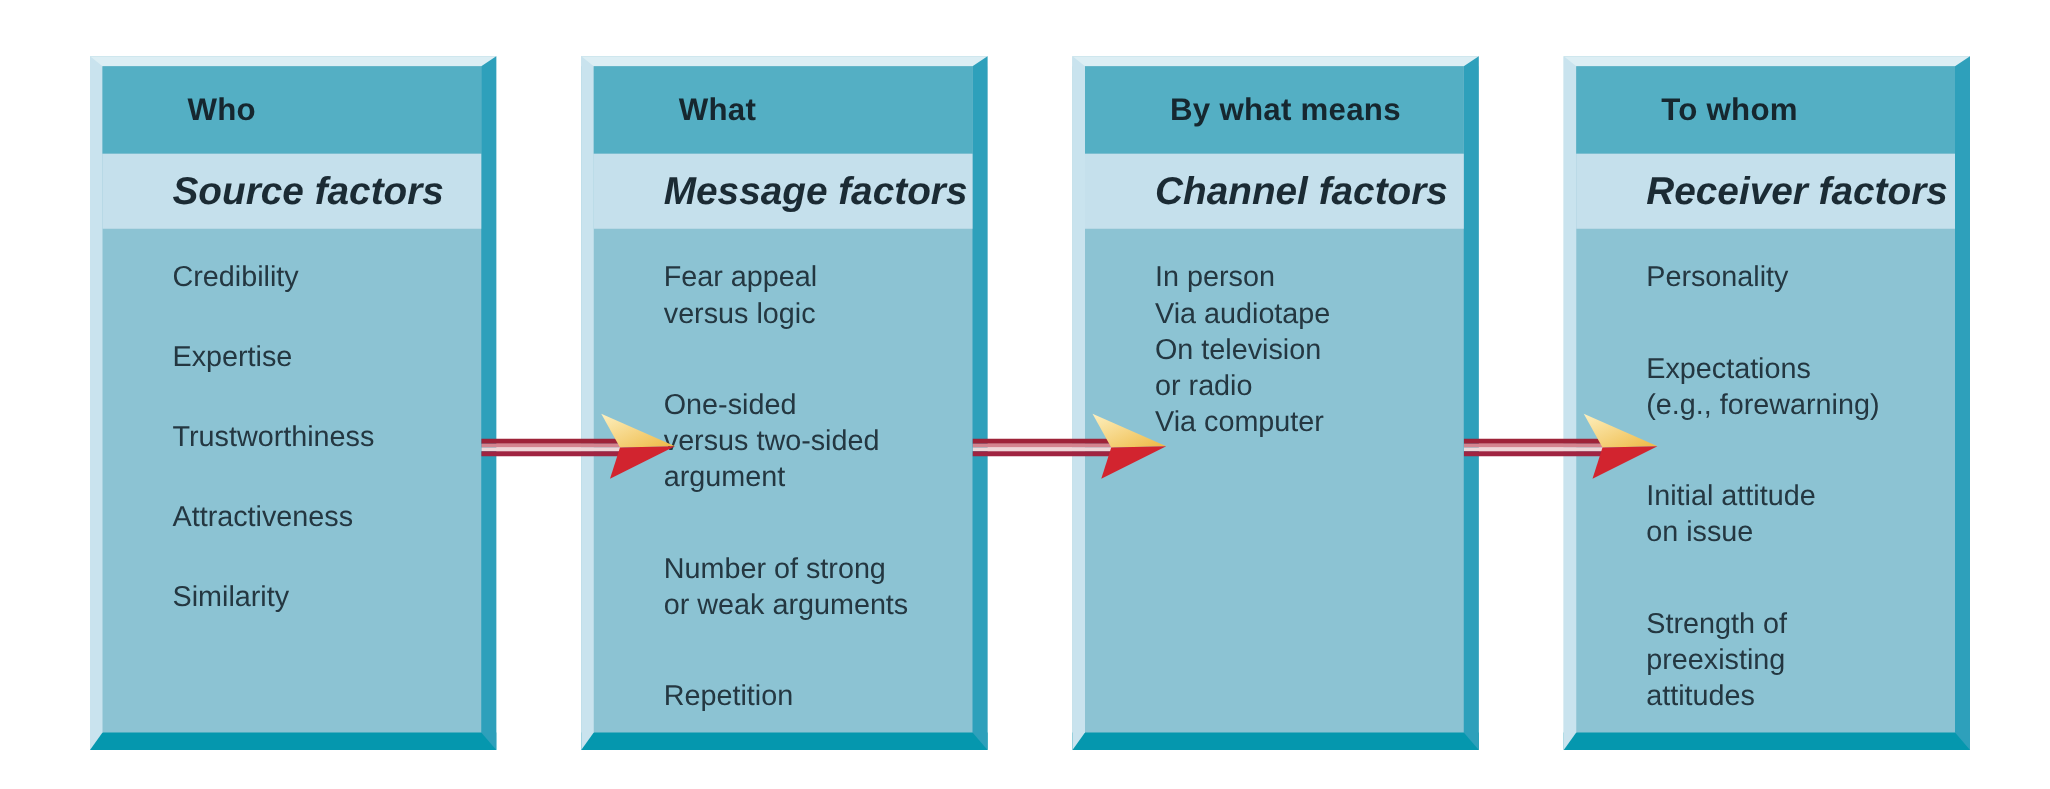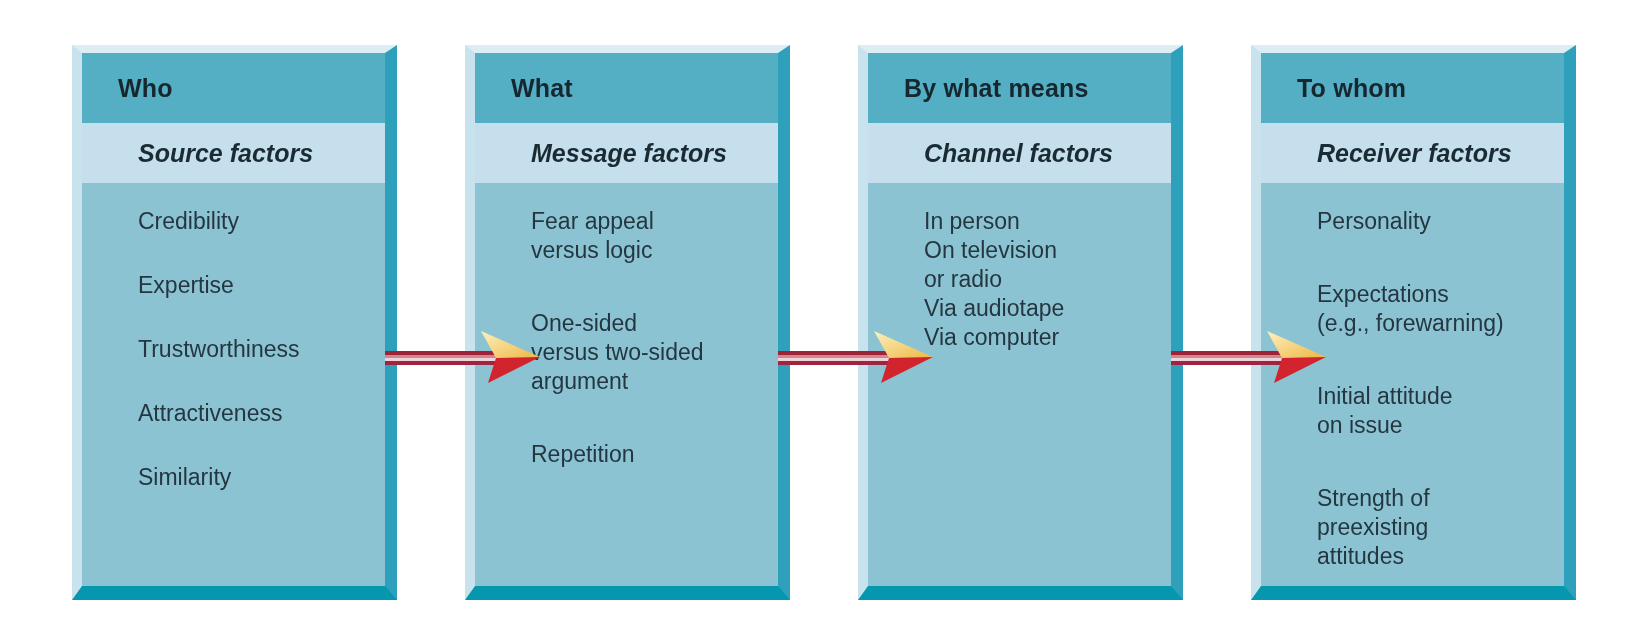--- a/index.html
+++ b/index.html
@@ -25,27 +25,27 @@
     border-style:solid;
     border-width:8px 12px 14px 10px;
     border-top-color:var(--bevel-top);
     border-left-color:var(--bevel-left);
     border-right-color:var(--bevel-right);
     border-bottom-color:var(--bevel-bottom);
   }
   .p0{left:72px}.p1{left:465px}.p2{left:858px}.p3{left:1251px}
   .panel-header{
     height:70px;background:var(--header-band);
-    display:flex;align-items:center;padding-left:36px;box-sizing:border-box;
+    display:flex;align-items:center;padding-left:68px;box-sizing:border-box;
     font-size:25px;font-weight:bold;color:#16272f;letter-spacing:.2px;
   }
   .panel-subtitle{
     height:60px;background:var(--subtitle-band);
     display:flex;align-items:center;padding-left:56px;box-sizing:border-box;
-    font-size:25px;font-weight:bold;font-style:italic;color:#1b2b34;
+    font-size:31px;font-weight:bold;font-style:italic;color:#1b2b34;
   }
   .panel-items{
     display:flex;flex-direction:column;
     padding:24px 4px 0 56px;box-sizing:border-box;
     font-size:23px;line-height:29px;color:#243741;
   }
   .panel-items .item{white-space:pre-line;}
   .gap-roomy{gap:35px}
   .gap-mid{}
   .gap-tight{gap:44px}
@@ -80,32 +80,34 @@
 
   <div class="panel p1">
     <div class="panel-header">What</div>
     <div class="panel-subtitle">Message factors</div>
     <div class="panel-items gap-tight">
       <div class="item">Fear appeal
 versus logic</div>
       <div class="item">One-sided
 versus two-sided
 argument</div>
+      <div class="item">Number of strong
+or weak arguments</div>
       <div class="item">Repetition</div>
     </div>
   </div>
 
   <div class="panel p2">
     <div class="panel-header">By what means</div>
     <div class="panel-subtitle">Channel factors</div>
     <div class="panel-items gap-mid">
       <div class="item">In person</div>
+      <div class="item">Via audiotape</div>
       <div class="item">On television
 or radio</div>
-      <div class="item">Via audiotape</div>
       <div class="item">Via computer</div>
     </div>
   </div>
 
   <div class="panel p3">
     <div class="panel-header">To whom</div>
     <div class="panel-subtitle">Receiver factors</div>
     <div class="panel-items gap-tight">
       <div class="item">Personality</div>
       <div class="item">Expectations

